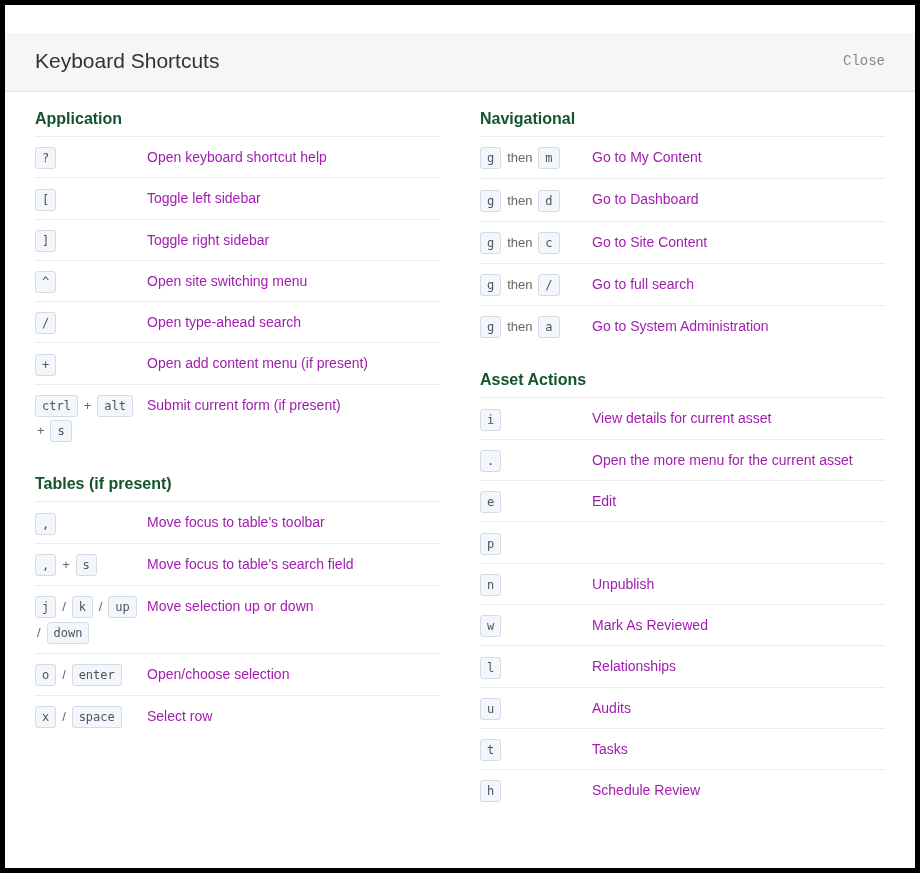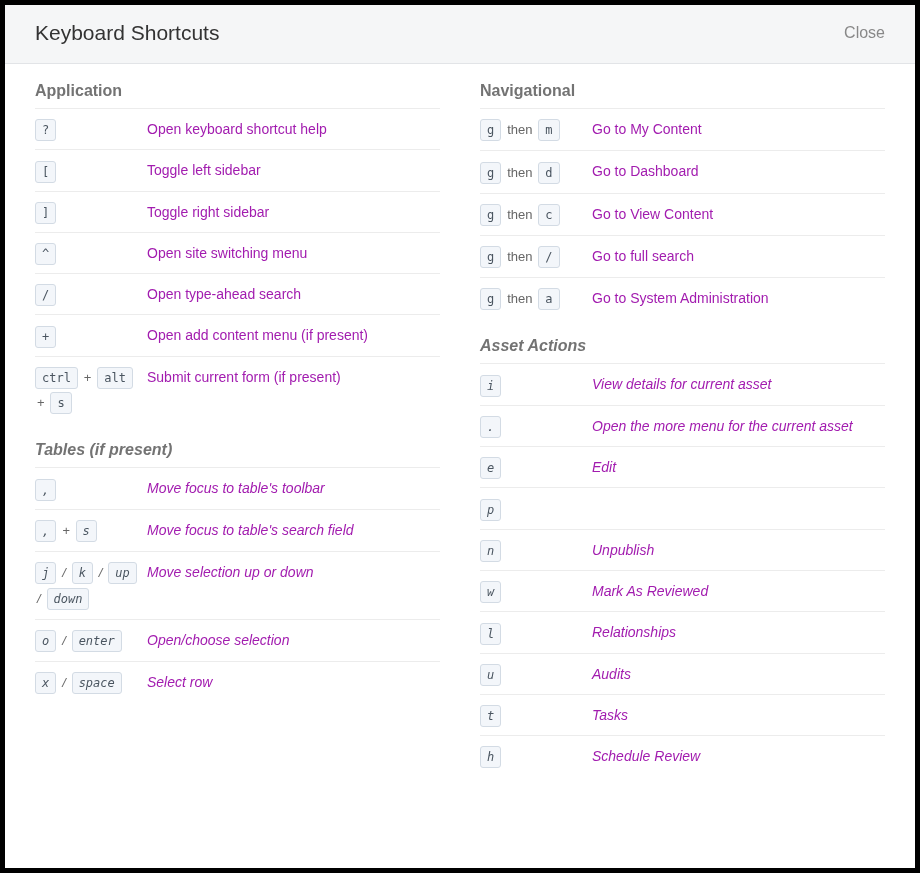--- a/index.html
+++ b/index.html
@@ -18,53 +18,54 @@
     border: 5px solid #000;
     background: #fff;
   }
   .header {
     background: #f5f6f7;
     border-bottom: 1px solid #e2e4e7;
     padding: 16px 30px 18px 30px;
     display: flex;
     align-items: center;
     justify-content: space-between;
+    margin-top: 28px;
   }
   .header h1 {
     margin: 0;
     font-size: 21px;
     font-weight: 400;
     color: #333;
   }
   .close {
-    font-size: 16px;
+    font-size: 14px;
     color: #888;
     cursor: pointer;
     background: none;
     border: none;
     padding: 0;
-    font-family: Liberation Sans, sans-serif;
+    font-family: Liberation Mono, monospace;
   }
   .content {
     padding: 18px 30px 30px 30px;
   }
   .columns {
     display: flex;
     gap: 40px;
   }
   .col {
     flex: 1;
     min-width: 0;
   }
-  .section + .section { margin-top: 18px; font-style: italic; }
+  .section + .section { margin-top: 24px; }
   .section h2 {
     margin: 0 0 8px 0;
     font-size: 16px;
     font-weight: 600;
-    color: #737373;
+    color: #14532d;
   }
   .row {
     display: flex;
     align-items: flex-start;
     padding: 8px 0;
     border-top: 1px solid #ececec;
     font-size: 14px;
   }
   .keys {
     width: 112px;
@@ -176,21 +177,21 @@
               <div class="row">
                 <div class="keys"><kbd>g</kbd> <span class="sep">then</span> <kbd>m</kbd> </div>
                 <div class="desc">Go to My Content</div>
               </div>
               <div class="row">
                 <div class="keys"><kbd>g</kbd> <span class="sep">then</span> <kbd>d</kbd> </div>
                 <div class="desc">Go to Dashboard</div>
               </div>
               <div class="row">
                 <div class="keys"><kbd>g</kbd> <span class="sep">then</span> <kbd>c</kbd> </div>
-                <div class="desc">Go to View Content</div>
+                <div class="desc">Go to Site Content</div>
               </div>
               <div class="row">
                 <div class="keys"><kbd>g</kbd> <span class="sep">then</span> <kbd>/</kbd> </div>
                 <div class="desc">Go to full search</div>
               </div>
               <div class="row">
                 <div class="keys"><kbd>g</kbd> <span class="sep">then</span> <kbd>a</kbd> </div>
                 <div class="desc">Go to System Administration</div>
               </div>
             </div>

